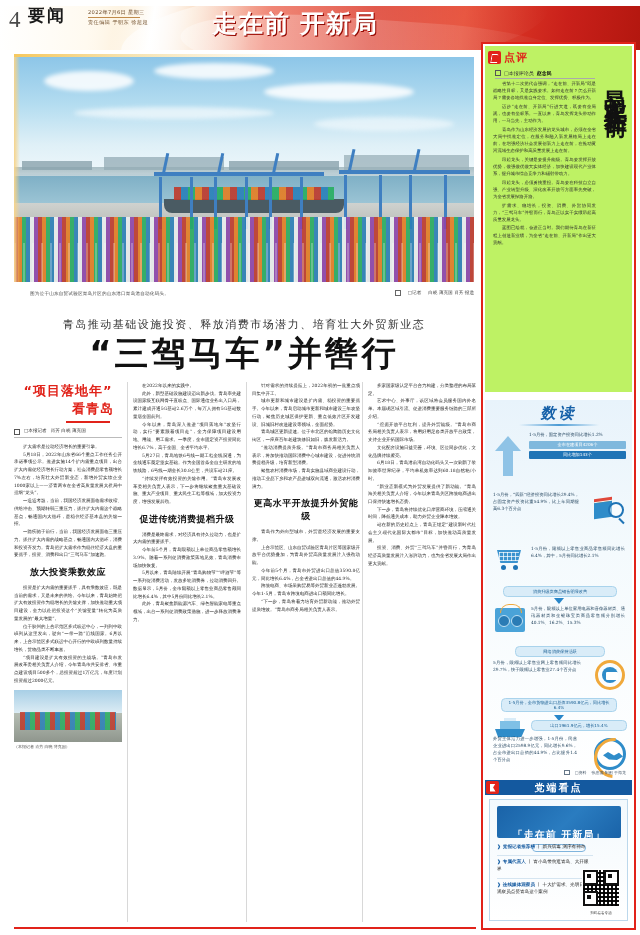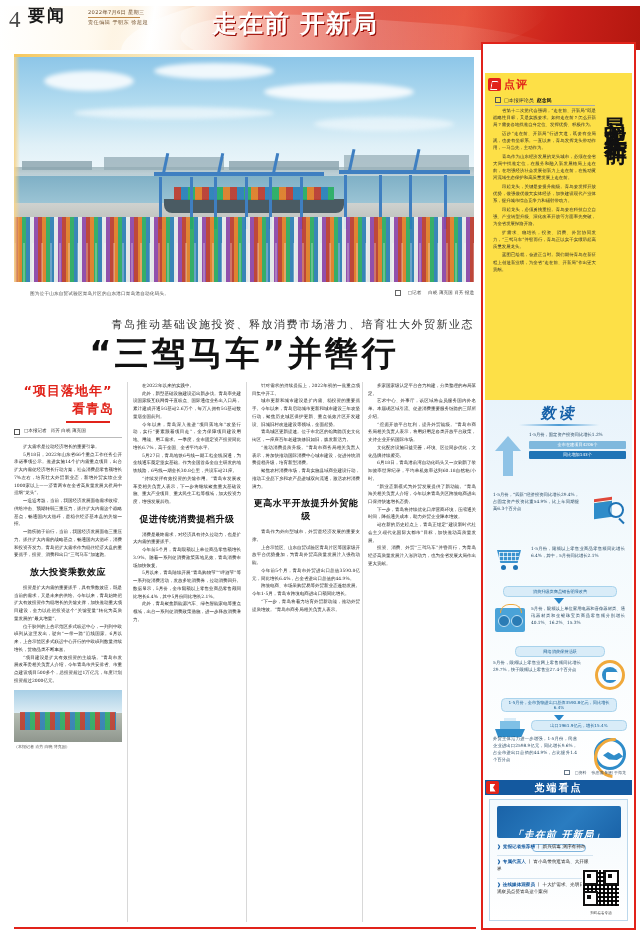--- a/index.html
+++ b/index.html
@@ -85,21 +85,21 @@
     font-family:"DejaVu Sans",sans-serif;letter-spacing:.4px;
   }
 
   
   .rail{
     position:absolute;left:481px;top:42px;width:155px;height:888px;
     border:2.5px solid #e1231a;background:#ffffff;box-sizing:border-box;
   }
 
   
-  .comment{position:absolute;left:485px;top:46px;width:147px;height:346px;background:#fde047;margin-top:27px;}
+  .comment{position:absolute;left:485px;top:46px;width:147px;height:346px;background:#bef264;}
   .comment-head{position:absolute;left:3px;top:4px;display:flex;align-items:center;gap:3px;}
   .dp-logo{
     width:13px;height:13px;background:#e1231a;border-radius:2px;position:relative;
   }
   .dp-logo:after{
     content:"";position:absolute;left:3px;top:2.5px;width:6px;height:7px;
     border:1.6px solid #fff;border-right:none;border-top-right-radius:2px;transform:skewX(-10deg);
   }
   .dp-title{font-size:11px;font-weight:bold;color:#e1231a;font-family:"DejaVu Sans",sans-serif;letter-spacing:1px;}
   .byline{
@@ -149,21 +149,21 @@
     font-family:"DejaVu Serif",serif;letter-spacing:.2px;
   }
   .photo-credit{
     position:absolute;right:166px;top:290px;font-size:4.6px;color:#444;
     font-family:"DejaVu Sans",sans-serif;display:flex;gap:7px;align-items:center;
   }
   .photo-credit .sq{width:3.6px;height:3.6px;border:.5px solid #666;}
 
   
   .shoulder{
-    position:absolute;left:14px;top:317px;width:460px;text-align:right;
+    position:absolute;left:14px;top:317px;width:460px;text-align:center;
     font-size:11px;color:#333;font-family:"DejaVu Serif",serif;letter-spacing:1.5px;
   }
   .mainhead{
     position:absolute;left:14px;top:333px;width:460px;text-align:center;
     font-size:34px;font-weight:bold;color:#111;letter-spacing:3px;
     font-family:"DejaVu Sans","Liberation Sans",sans-serif;line-height:1.18;
   }
 
   
   .cols{position:absolute;left:14px;top:382px;width:462px;height:540px;}
@@ -311,21 +311,21 @@
   .dd-body{
     position:absolute;left:4px;top:19px;width:139px;height:122px;
     border:1px solid #bcd8ec;background:linear-gradient(#f3f9fd,#ffffff);box-sizing:border-box;
   }
   .dd-banner{
     position:absolute;left:7px;top:6px;width:124px;height:32px;
     background:linear-gradient(135deg,#1a63a8,#2a7cc0 55%,#1a63a8);
     border-radius:2px;display:flex;flex-direction:column;align-items:center;justify-content:center;gap:2px;
   }
   .dd-banner .b1{font-size:10px;font-weight:bold;color:#ffffff;letter-spacing:1px;
-    font-family:"DejaVu Sans",sans-serif;font-style:italic;margin-top:35px;}
+    font-family:"DejaVu Sans",sans-serif;margin-top:35px;}
   .dd-banner .b2{font-size:4.2px;color:#cfe6f7;border:.5px solid #7fb4dd;padding:.5px 3px;border-radius:4px;
     font-family:"DejaVu Sans",sans-serif;}
   .dd-item{position:absolute;left:7px;width:96px;font-size:4.6px;line-height:1.5;color:#222;
     font-family:"DejaVu Serif",serif;}
   .dd-item .chev{color:#1a63a8;font-weight:bold;margin-right:2px;}
   .dd-item b{color:#14599f;}
   .dd-sep{position:absolute;left:7px;width:96px;height:.5px;background:#d5e5f1;}
   .qr{
     position:absolute;right:7px;bottom:13px;width:36px;height:36px;background:#fff;
     background-image:

